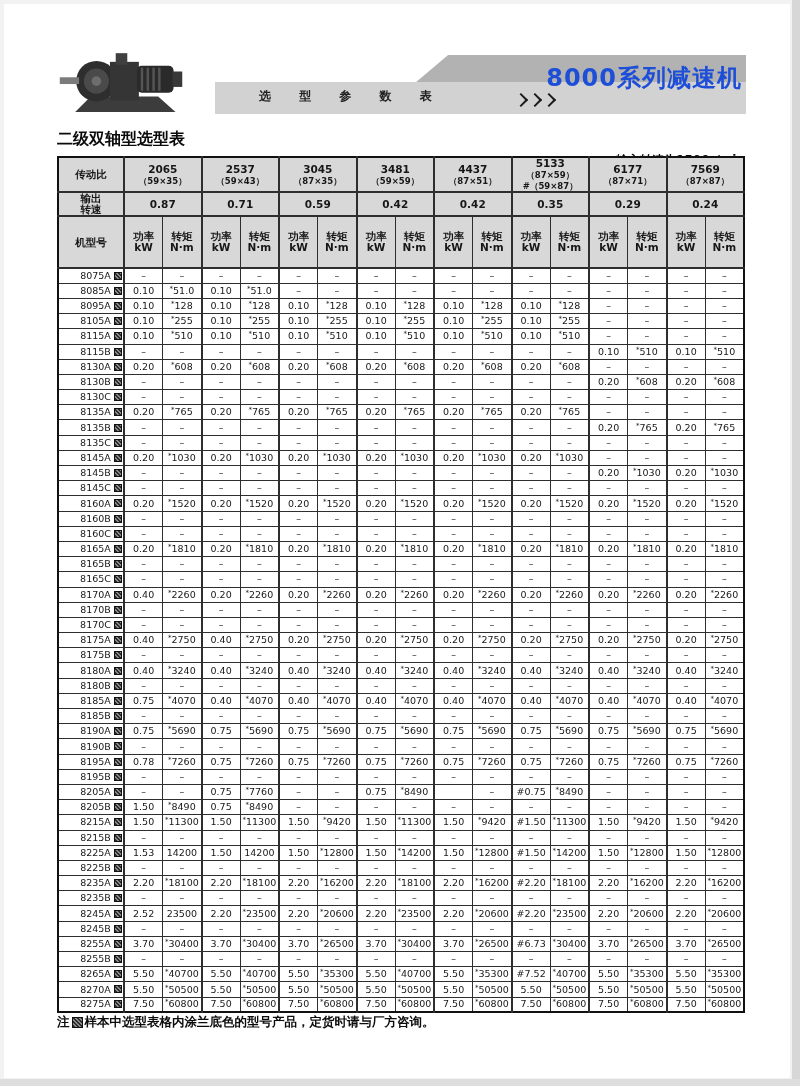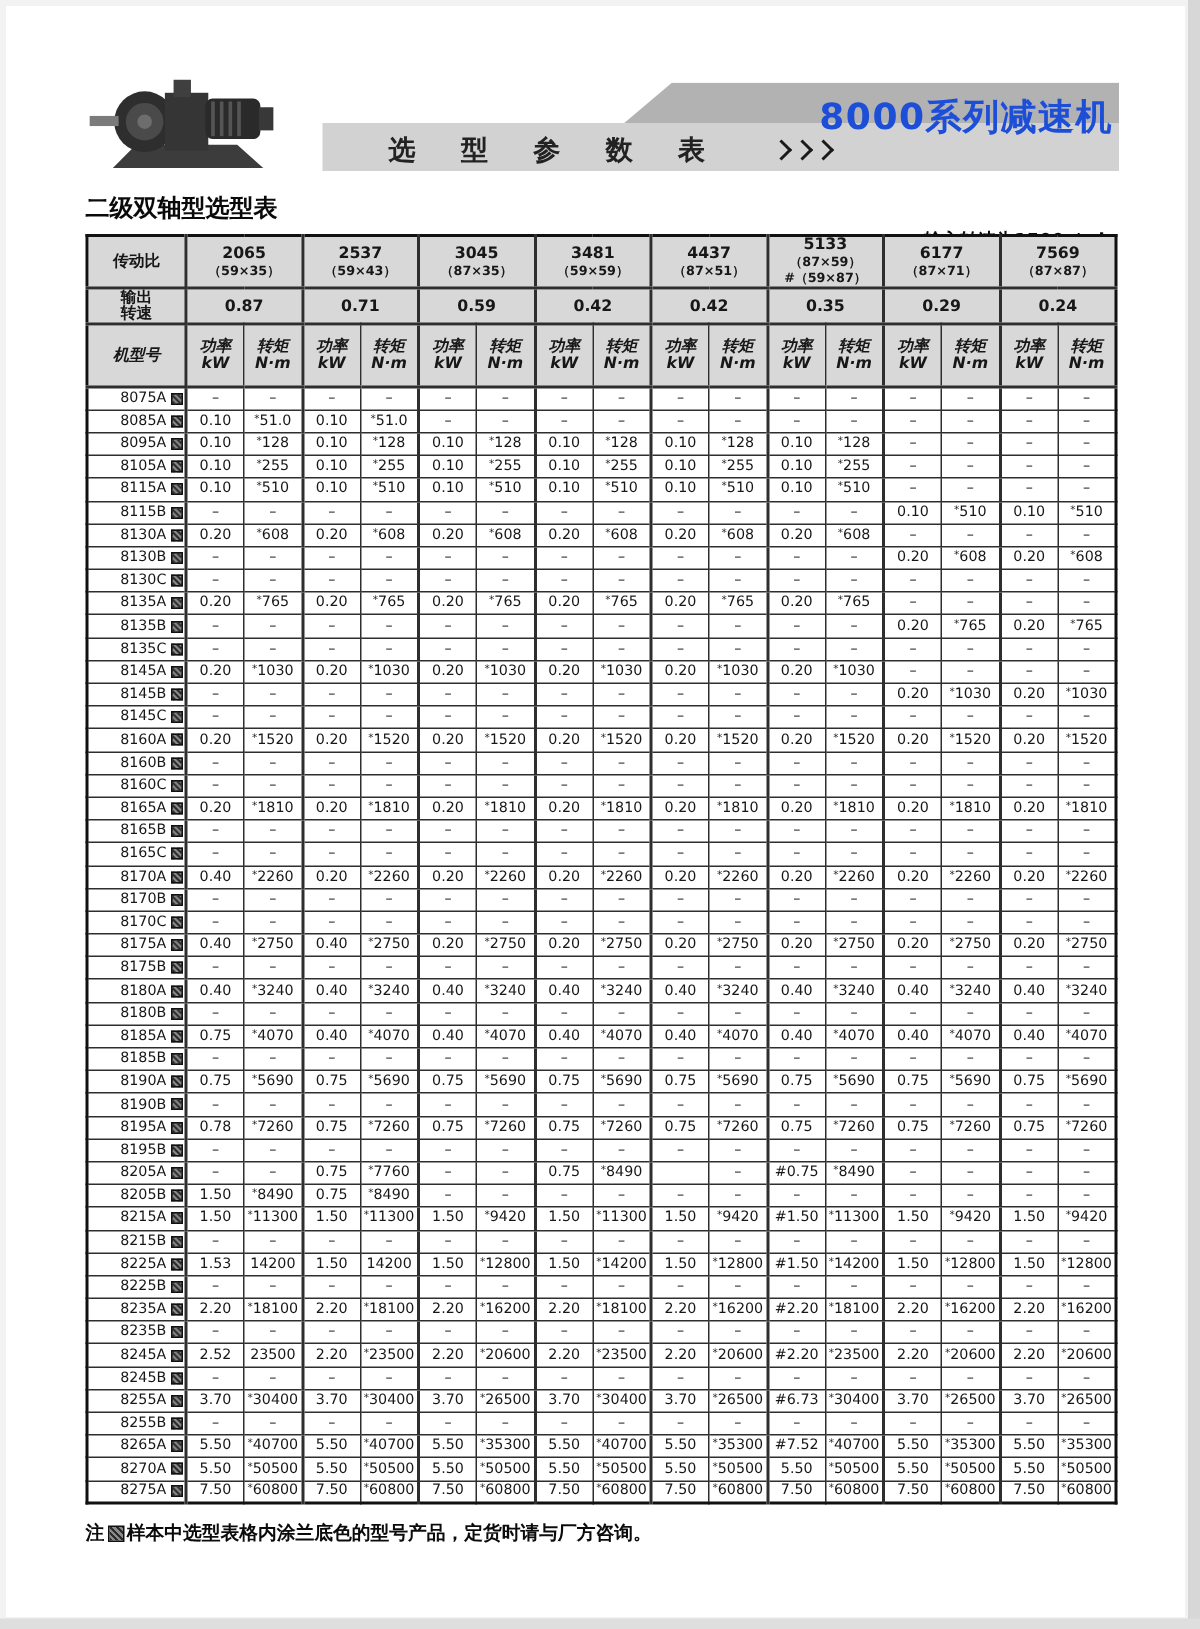--- a/index.html
+++ b/index.html
@@ -7,39 +7,39 @@
   .page { position:absolute; left:4px; top:4px; width:786px; height:1074px; background:#ffffff; overflow:hidden; }
   .edge-r { position:absolute; right:0; top:0; width:8px; height:1086px; background:#d7d7d7; }
   .edge-b { position:absolute; left:0; bottom:0; width:800px; height:7px; background:#dedede; }
 
   
   .banner { position:absolute; left:0; top:0; width:786px; height:120px; }
   .photo { position:absolute; left:50px; top:44px; width:135px; height:74px; }
   .band-light { position:absolute; left:211px; top:78px; width:531px; height:32px; background:#d2d2d2; }
   .band-dark  { position:absolute; left:411px; top:51px; width:331px; height:28px; background:#b2b2b2;
                 clip-path:polygon(10% 0,100% 0,100% 100%,0 100%); }
-  .band-text { position:absolute; left:255px; top:84px; font-size:18px; font-weight:bold; letter-spacing:12px; color:#222; white-space:nowrap; }
+  .band-text { position:absolute; left:255px; top:84px; font-size:12px; font-weight:bold; letter-spacing:12px; color:#222; white-space:nowrap; }
   .chevrons { position:absolute; left:512px; top:86px; }
   .chev { display:inline-block; width:10px; height:10px; border-top:2.5px solid #1a1a1a; border-right:2.5px solid #1a1a1a;
           transform:rotate(45deg); margin-right:4px; }
   .series-title { position:absolute; right:48px; top:58px; font-size:24px; font-weight:900; color:#1d4ed8; letter-spacing:1px; white-space:nowrap;text-align:center; }
 
   .section-title { position:absolute; left:53px; top:125px; font-size:16px; font-weight:bold; color:#0a0a0a; }
   .input-note { position:absolute; right:45px; top:148px; font-size:12px; font-weight:bold; color:#0a0a0a; }
 
   
   .tbl-wrap { position:absolute; left:53px; top:152px; width:688px; }
   table { border-collapse:collapse; table-layout:fixed; width:688px; border:2px solid #111; }
   col.c-model { width:66px; }
   td { border:1px solid #2e2e2e; text-align:center; vertical-align:middle; font-size:9.5px; line-height:1.05;
        padding:0; height:15.2px; overflow:hidden; white-space:nowrap; color:#171717; }
   tr.hrow td { background:#d8d8d8; font-weight:bold; font-size:10.5px; }
   tr.h1 td { height:31px; border-bottom-width:2px; }
   tr.h2 td { height:14px; border-bottom-width:2px; }
-  tr.h3 td { height:42px; border-bottom-width:2px;font-style:italic; }
+  tr.h3 td { height:52px; border-bottom-width:2px; }
   td.gl { border-left-width:2px; }
   td.modelc { border-right-width:2px; }
   .two-line { white-space:pre-line; }
   .sub { font-size:8.5px; font-weight:bold; }
   .model-inner { display:flex; align-items:center; justify-content:center; gap:3px;padding-left:20px; }
   .swatch { display:inline-block; width:8px; height:8px; border:1px solid #111; flex:0 0 auto;
             background:repeating-linear-gradient(45deg,#2b2b2b 0 1.5px,#8a8a8a 1.5px 3px); }
   .st { font-size:7px; vertical-align:top; }
 
   .footnote { position:absolute; left:53px; top:1010px; font-size:12.5px; font-weight:bold; color:#0b0b0b;

